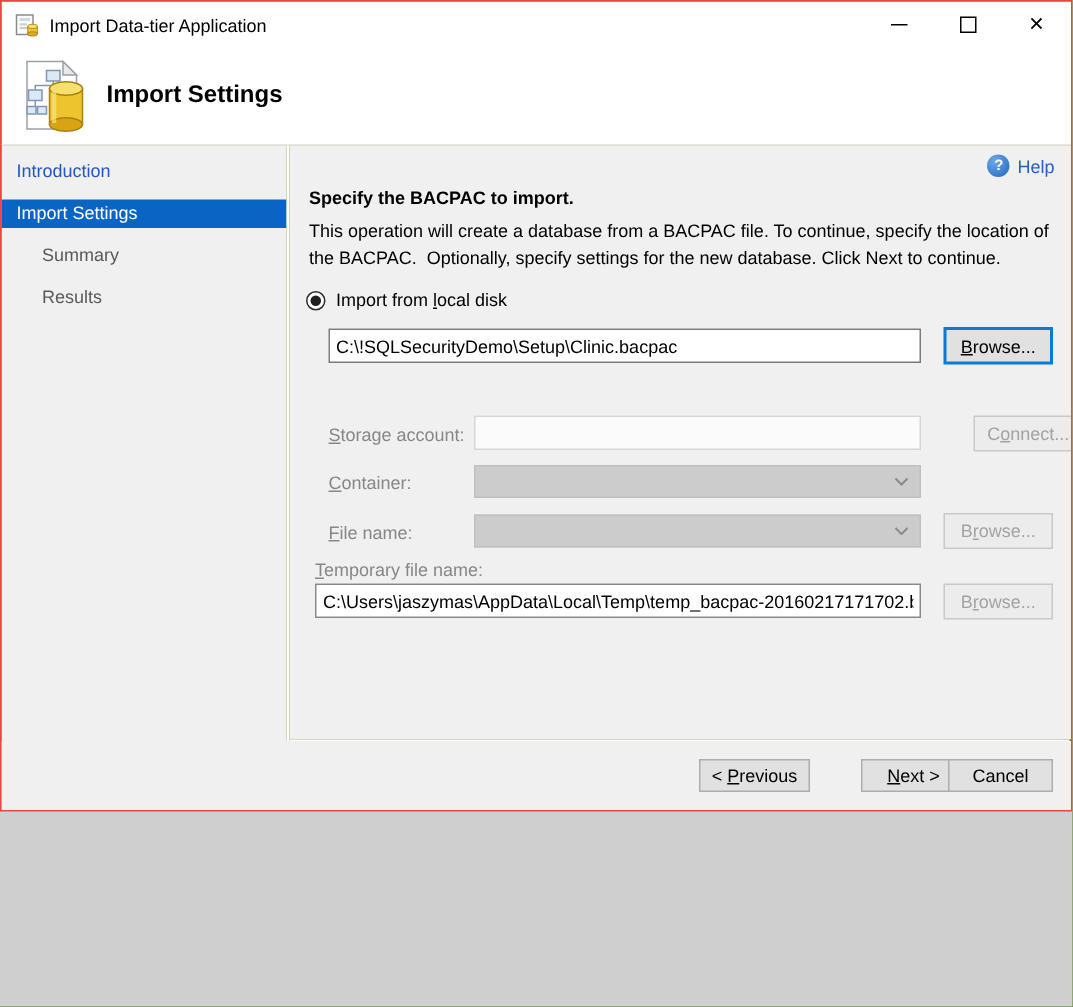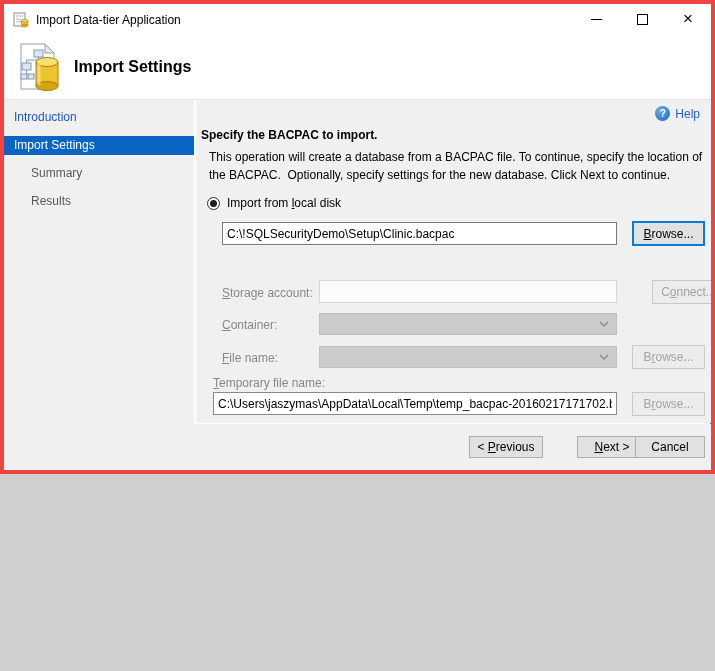--- a/index.html
+++ b/index.html
@@ -1,16 +1,16 @@
 <!DOCTYPE html>
 <html><head>
 <meta charset="utf-8">
 <style>
   html,body{margin:0;padding:0;background:#cfcfcf;font-family:"Liberation Sans","DejaVu Sans",sans-serif;}
-  .window{position:relative;width:715px;height:474px;background:#4d7c0f;border:4px solid #ef4444;box-sizing:border-box;overflow:hidden;font-size:12px;color:#000;}
+  .window{position:relative;width:715px;height:541px;background:#4d7c0f;border:1px solid #ef4444;box-sizing:border-box;overflow:hidden;font-size:12px;color:#000;}
 
   
   .titlebar{position:absolute;top:0;left:0;right:0;height:31px;background:#fff;display:flex;align-items:center;}
   .app-icon{margin-left:9px;width:16px;height:16px;flex:0 0 auto;}
   .titlebar .title{margin-left:7px;font-size:12px;}
   .win-controls{position:absolute;right:0;top:0;height:31px;display:flex;}
   .win-btn{width:46px;height:31px;display:flex;align-items:center;justify-content:center;cursor:default;}
   .glyph-min{width:11px;height:0;border-bottom:1px solid #000;}
   .glyph-max{width:9px;height:9px;border:1px solid #000;}
   .glyph-close{font-size:17px;font-weight:300;line-height:1;margin-top:-2px;}
@@ -25,21 +25,21 @@
   .side-item{height:19px;line-height:19px;padding-left:10px;margin-bottom:9px;cursor:default;}
   .side-item.link{color:#2257c0;}
   .side-item.selected{background:#0a64c4;color:#fff;}
   .side-item.pending{color:#595959;padding-left:27px;}
   .vsep{position:absolute;top:96px;left:190px;width:2px;bottom:0;background:#fff;}
 
   
   .content{position:absolute;top:96px;left:192px;right:0;bottom:47px;background:#f0f0f0;}
   .help-link{position:absolute;top:6px;right:11px;display:flex;align-items:center;color:#2460c8;cursor:pointer;}
   .help-badge{width:15px;height:15px;border-radius:50%;background:radial-gradient(circle at 35% 30%, #6aa9e8, #1f66c0);color:#fff;font-size:10px;font-weight:bold;display:flex;align-items:center;justify-content:center;margin-right:5px;}
-  .content h2{position:absolute;left:5px;top:28px;margin:0;font-size:12px;font-weight:bold;}
+  .content h2{position:absolute;left:13px;top:28px;margin:0;font-size:12px;font-weight:bold;}
   .description{position:absolute;left:13px;top:48px;width:505px;margin:0;line-height:18px;white-space:pre-wrap;}
 
   .radio-row{position:absolute;display:flex;align-items:center;}
   .radio{width:13px;height:13px;border-radius:50%;background:#fdfdfd;border:1px solid #555;box-sizing:border-box;position:relative;flex:0 0 auto;}
   .radio.checked{border-color:#2c2c2c;}
   .radio.checked::after{content:"";position:absolute;left:2px;top:2px;width:7px;height:7px;border-radius:50%;background:#1e1e1e;}
   .radio-row label{margin-left:7px;}
 
   .txt{position:absolute;box-sizing:border-box;border:1px solid #7a7a7a;background:#fff;font-family:"Liberation Sans","DejaVu Sans",sans-serif;font-size:12px;padding:8px 4px;color:#000;}
   .txt.disabled{background:#fbfbfb;border-color:#d6d6d6;}

